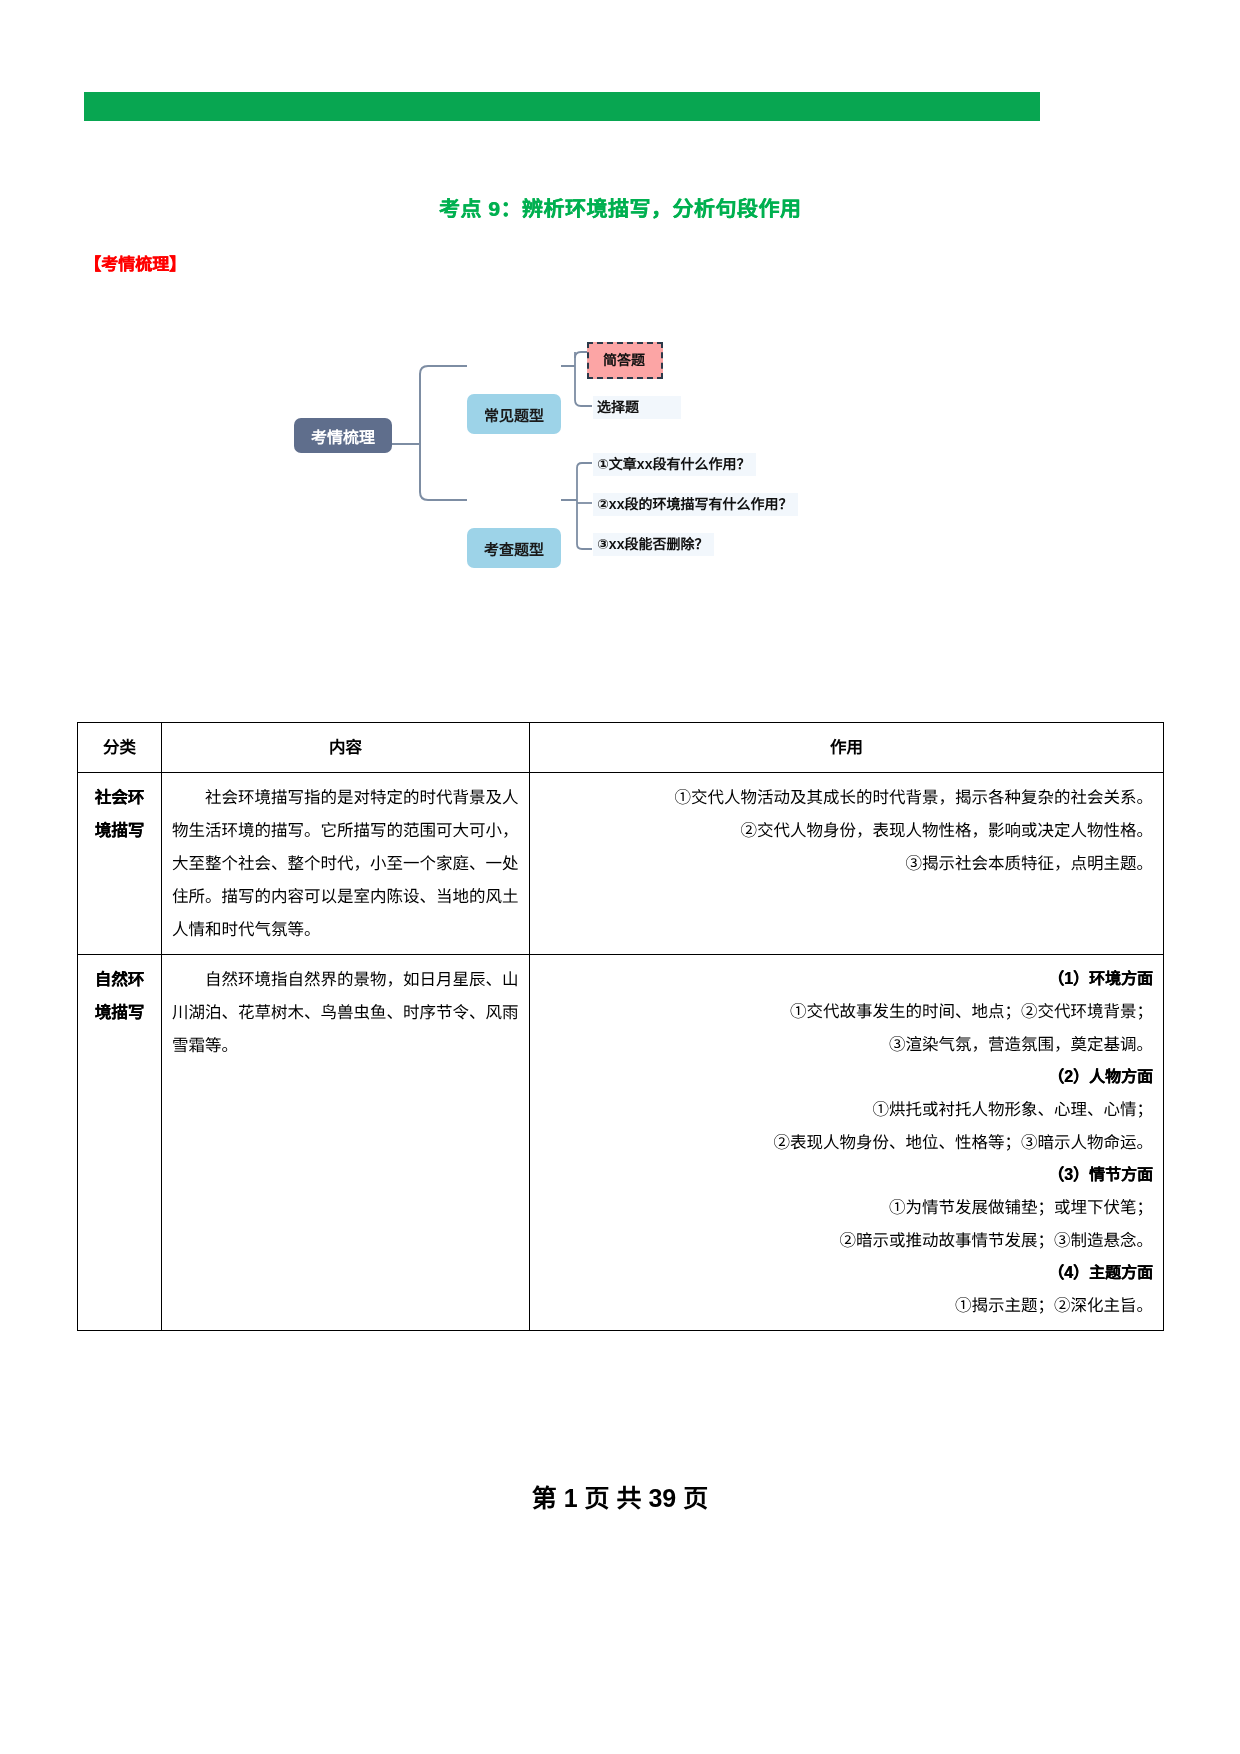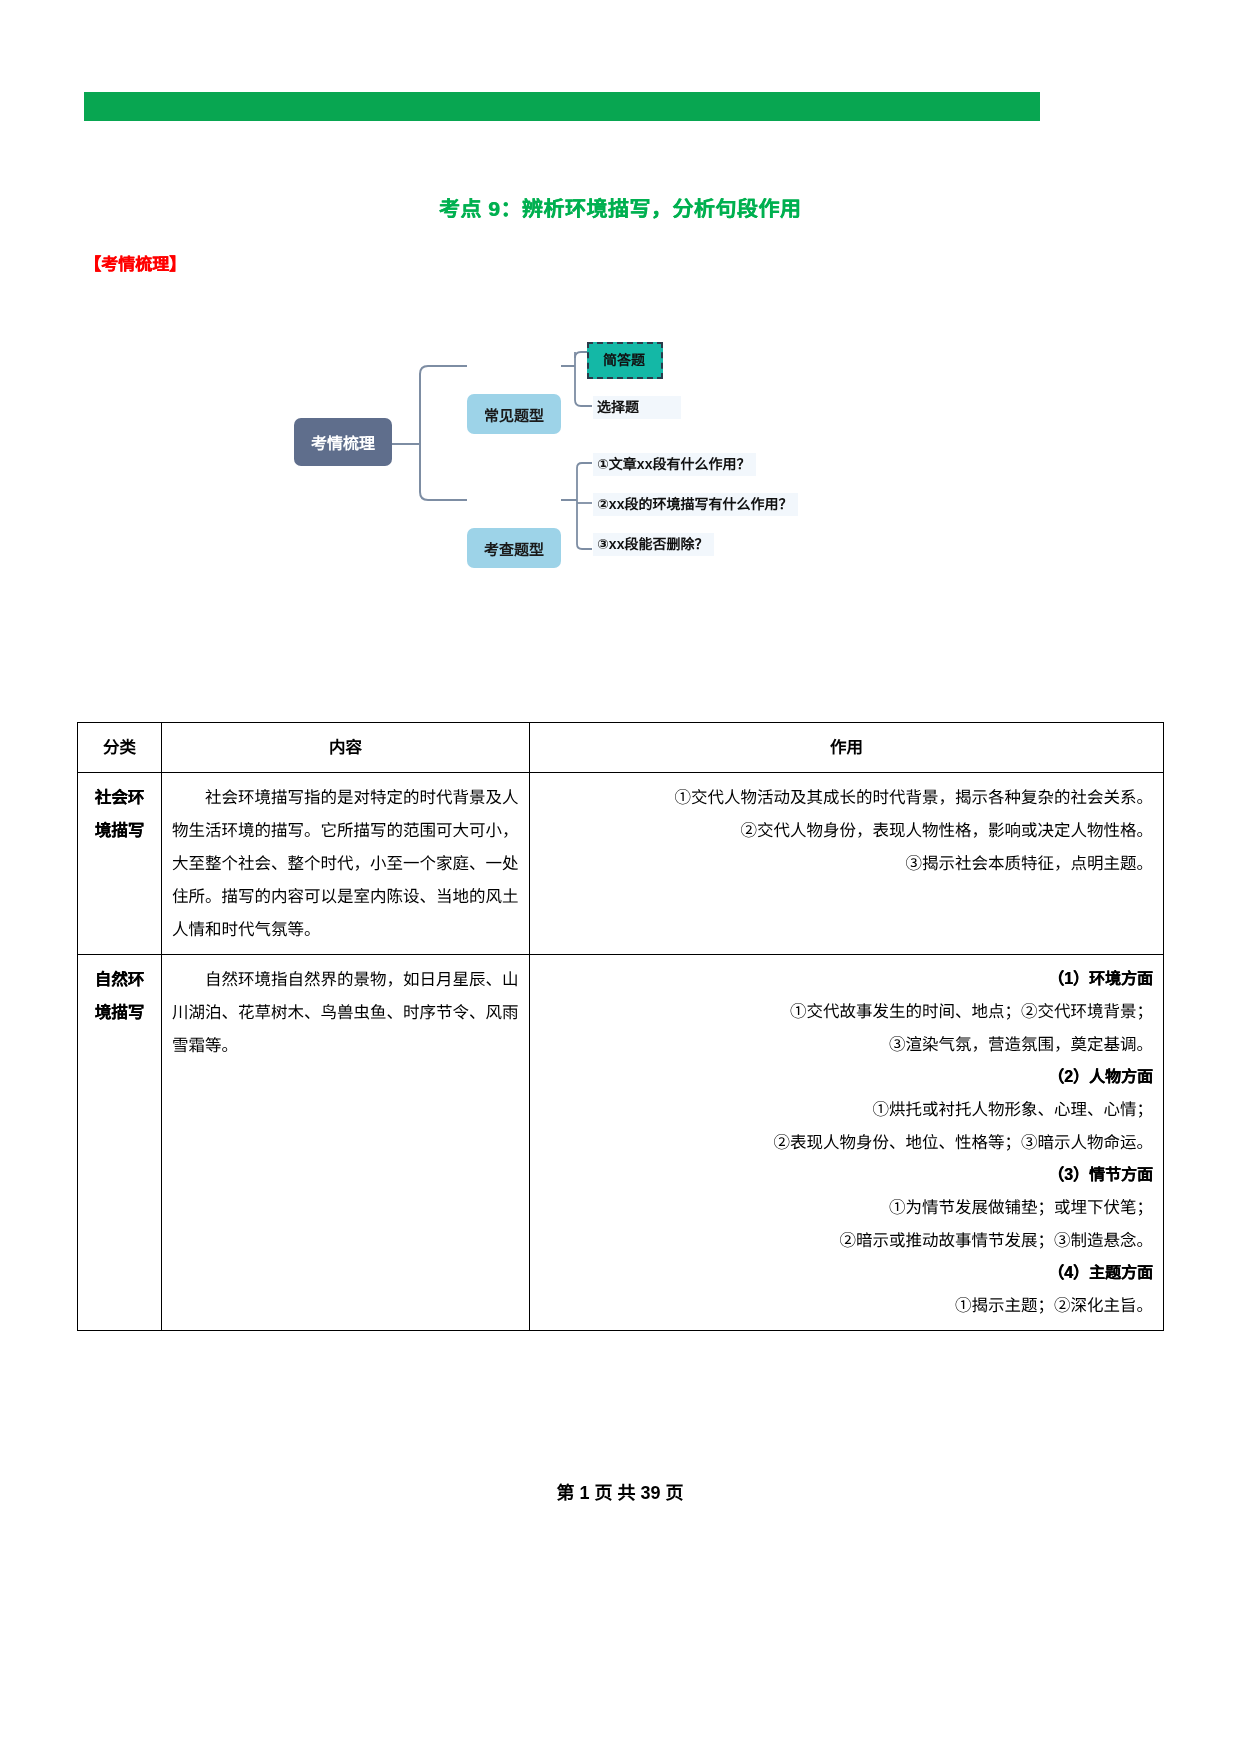--- a/index.html
+++ b/index.html
@@ -72,21 +72,21 @@
     position: absolute;
     font-family: "Liberation Sans", "DejaVu Sans", sans-serif;
     font-weight: bold;
     display: flex;
     align-items: center;
     justify-content: center;
     white-space: nowrap;
   }
   .node-root {
     left: 24px; top: 100px;
-    width: 98px; height: 48px;
+    width: 98px; height: 35px;
     background: #5F6E8C;
     color: #ffffff;
     border-radius: 7px;
     font-size: 16px;
   }
   .node-l1 {
     width: 94px; height: 40px;
     background: #9DD3E8;
     color: #1a1a1a;
     border-radius: 7px;
@@ -104,21 +104,21 @@
     color: #111;
     background: #F2F7FC;
     display: flex;
     align-items: center;
     padding: 3px 6px 3px 4px;
     white-space: nowrap;
     line-height: 1.2;
   }
   .leaf.dashed {
     border: 2px dashed #2b3a4a;
-    background: #14b8a6;
+    background: #fca5a5;
     padding: 8px 16px 8px 14px;
   }
 
   .leaf.s1 { left: 317px; top: 24px; }
   .leaf.s2 { left: 323px; top: 78px; width: 88px; }
   .leaf.q1 { left: 323px; top: 135px; }
   .leaf.q2 { left: 323px; top: 175px; }
   .leaf.q3 { left: 323px; top: 215px; }
 
   
@@ -193,21 +193,21 @@
   }
 
   
   .footer {
     position: absolute;
     left: 0; right: 0;
     top: 1478px;
     text-align: center;
     font-family: "Liberation Sans", "DejaVu Sans", sans-serif;
     font-weight: bold;
-    font-size: 18px;
+    font-size: 25px;
     color: #000;
   }
 </style>
 </head>
 <body>
 
 <div class="page">
 
   <div class="header-bar"></div>
 

